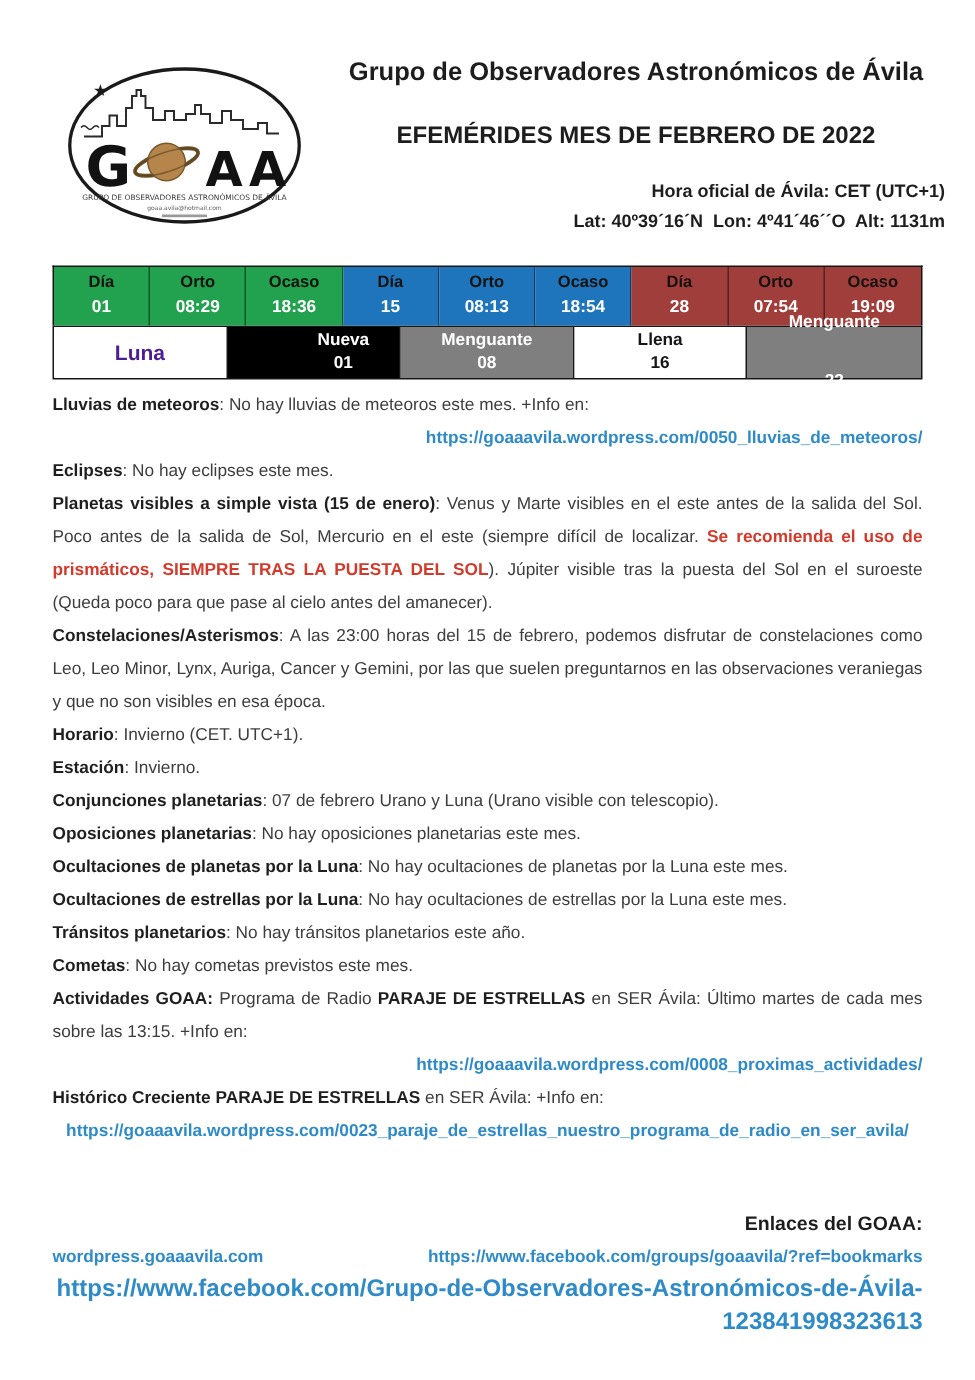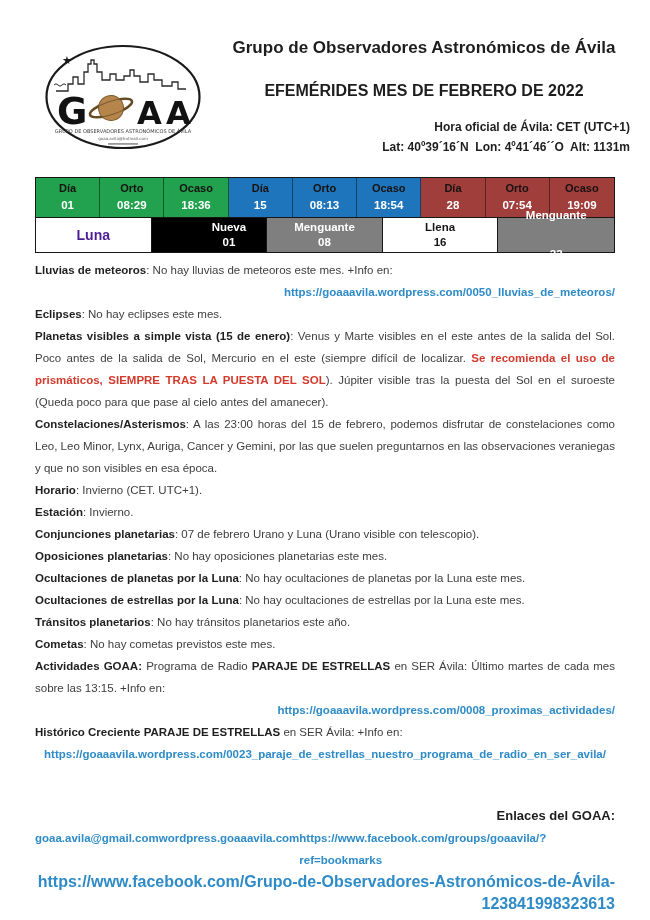--- a/index.html
+++ b/index.html
@@ -156,21 +156,20 @@
       <p><b>Cometas</b><span>: No hay cometas previstos este mes.</span></p>
       <p><b>Actividades GOAA:</b><span> Programa de Radio </span><b>PARAJE DE ESTRELLAS</b><span> en SER Ávila: Último martes de cada mes sobre las 13:15. +Info en:</span></p>
       <div class="link-line link-right"><a class="doc-link">https://goaaavila.wordpress.com/0008_proximas_actividades/</a></div>
       <p><b>Histórico Creciente PARAJE DE ESTRELLAS</b><span> en SER Ávila: +Info en:</span></p>
       <div class="link-line link-center"><a class="doc-link">https://goaaavila.wordpress.com/0023_paraje_de_estrellas_nuestro_programa_de_radio_en_ser_avila/</a></div>
     </main>
 
   <footer class="footer">
     <div class="f-title">Enlaces del GOAA:</div>
     <div class="f-line1" id="f-line1">
-        <a class="doc-link">goaa.avila@gmail.com</a>
         <a class="doc-link">wordpress.goaaavila.com</a>
         <a class="doc-link">https://www.facebook.com/groups/goaavila/?ref=bookmarks</a>
       </div>
     <div class="f-line2">
       <a class="doc-link">https://www.facebook.com/Grupo-de-Observadores-Astronómicos-de-Ávila-123841998323613</a>
     </div>
     <div class="f-line3" id="f-line3"></div>
   </footer>
 
 </div>

